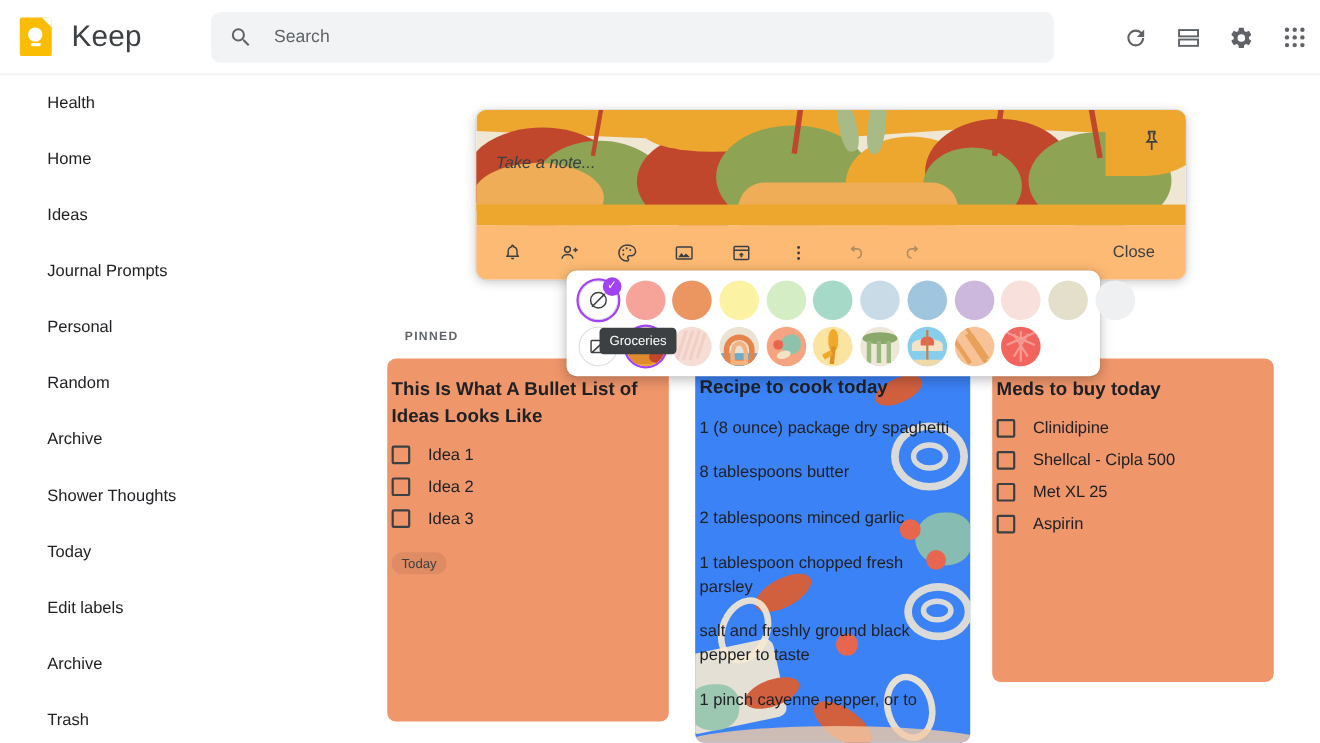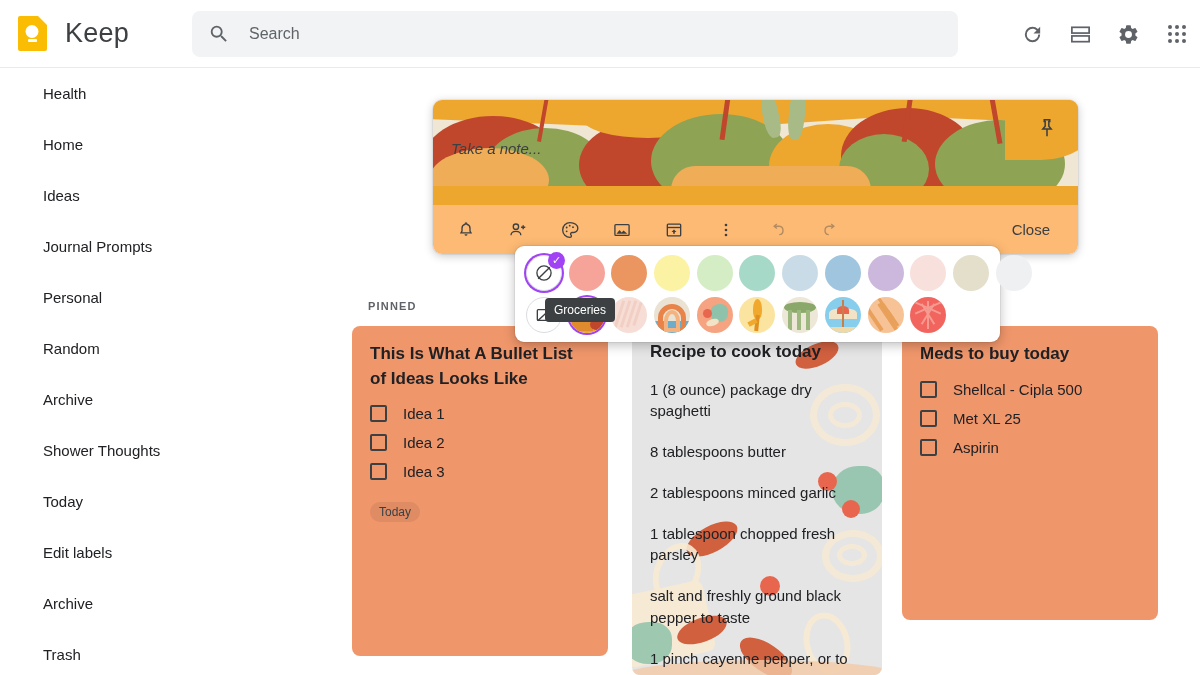--- a/index.html
+++ b/index.html
@@ -94,21 +94,21 @@
     position: absolute; left: 176px; top: 232px;
     font-size: 11px; font-weight: bold; letter-spacing: 1.2px;
     color: #5f6368;
   }
 
   
   .note {
     position: absolute;
     background: #f0966b;
     border-radius: 8px;
-    padding: 16px 18px 18px 18px;
+    padding: 16px 18px 18px 4px;
     overflow: hidden;
   }
   .note-title {
     font-size: 17px; font-weight: bold; color: #202124;
     line-height: 1.45; margin-bottom: 14px;
   }
   .note-check-row {
     display: flex; align-items: center; margin-bottom: 12px;
   }
   .checkbox {
@@ -309,21 +309,21 @@
       <span class="checkbox"></span>
       <span class="check-label">Idea 2</span>
     </div>
     <div class="note-check-row">
       <span class="checkbox"></span>
       <span class="check-label">Idea 3</span>
     </div>
     <div class="label-chip">Today</div>
   </div>
 
-  <div class="note" style="left:440px; top:258px; width:250px; height:349px; background:#e5e5e5; padding-top:14px;">
+  <div class="note" style="left:440px; top:258px; width:250px; height:349px; background:#3b82f6; padding-top:14px;">
     <div class="veg-bg">
       <span style="left:178px;top:58px;width:70px;height:62px;border:7px solid #f7ead3;border-radius:50%;opacity:.85"></span>
       <span style="left:196px;top:76px;width:34px;height:26px;border:5px solid #f7ead3;border-radius:50%;opacity:.85"></span>
       <span style="left:200px;top:140px;width:52px;height:48px;background:#8fc2aa;border-radius:50% 40% 45% 50%;opacity:.9"></span>
       <span style="left:186px;top:146px;width:19px;height:19px;background:#e8664e;border-radius:50%;"></span>
       <span style="left:52px;top:200px;width:56px;height:26px;background:#d1603f;border-radius:50%;transform:rotate(-28deg)"></span>
       <span style="left:22px;top:216px;width:46px;height:62px;border:6px solid #f7ead3;border-radius:50%;transform:rotate(22deg);opacity:.9"></span>
       <span style="left:190px;top:204px;width:62px;height:52px;border:7px solid #f7ead3;border-radius:50%;opacity:.85"></span>
       <span style="left:205px;top:218px;width:30px;height:22px;border:5px solid #f7ead3;border-radius:50%;opacity:.85"></span>
       <span style="left:210px;top:174px;width:18px;height:18px;background:#e8664e;border-radius:50%;"></span>
@@ -342,20 +342,24 @@
       <div class="note-line">8 tablespoons butter</div>
       <div class="note-line">2 tablespoons minced garlic</div>
       <div class="note-line">1 tablespoon chopped fresh parsley</div>
       <div class="note-line">salt and freshly ground black pepper to taste</div>
       <div class="note-line">1 pinch cayenne pepper, or to</div>
     </div>
   </div>
 
   <div class="note" style="left:710px; top:258px; width:256px; height:294px; background:#f0966b;">
     <div class="note-title">Meds to buy today</div>
+    <div class="note-check-row">
+      <span class="checkbox"></span>
+      <span class="check-label">Clinidipine</span>
+    </div>
     <div class="note-check-row">
       <span class="checkbox"></span>
       <span class="check-label">Shellcal - Cipla 500</span>
     </div>
     <div class="note-check-row">
       <span class="checkbox"></span>
       <span class="check-label">Met XL 25</span>
     </div>
     <div class="note-check-row">
       <span class="checkbox"></span>

